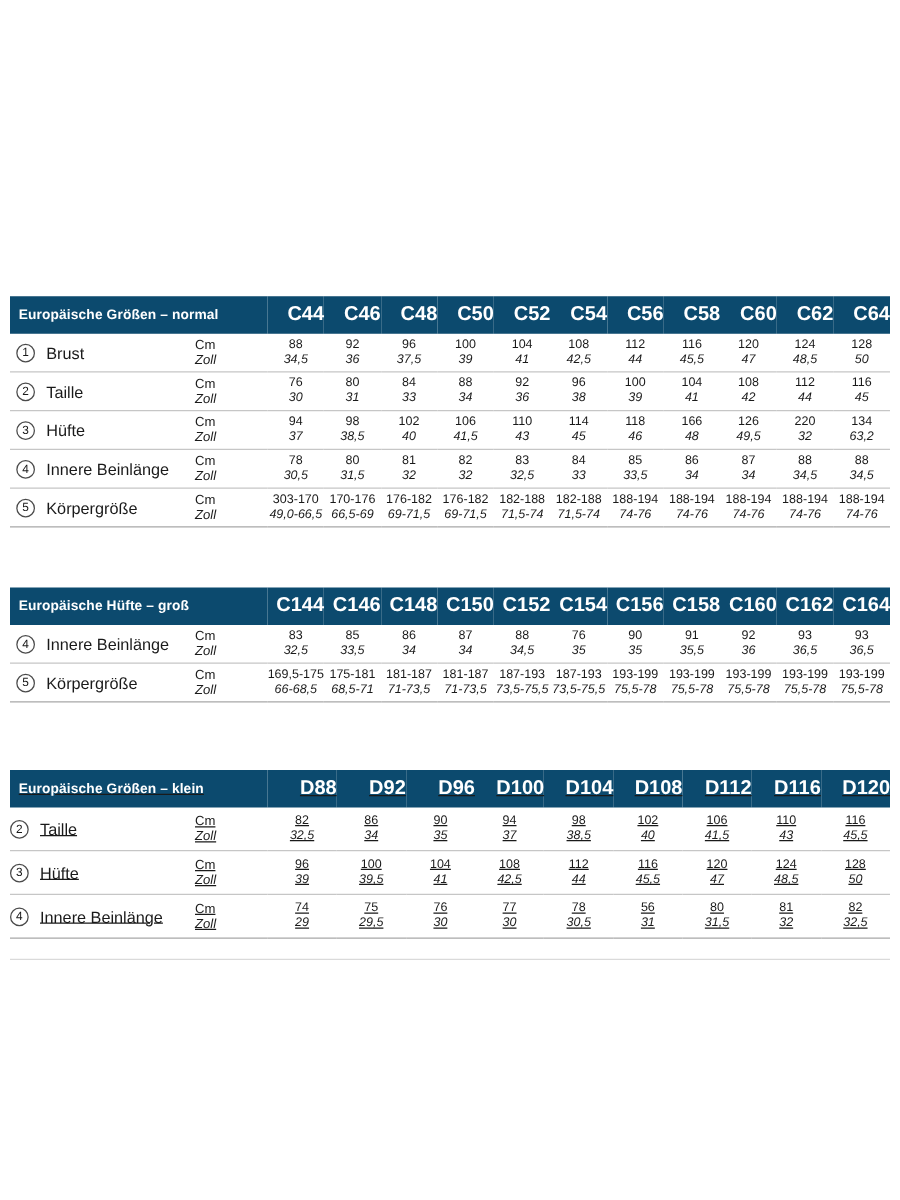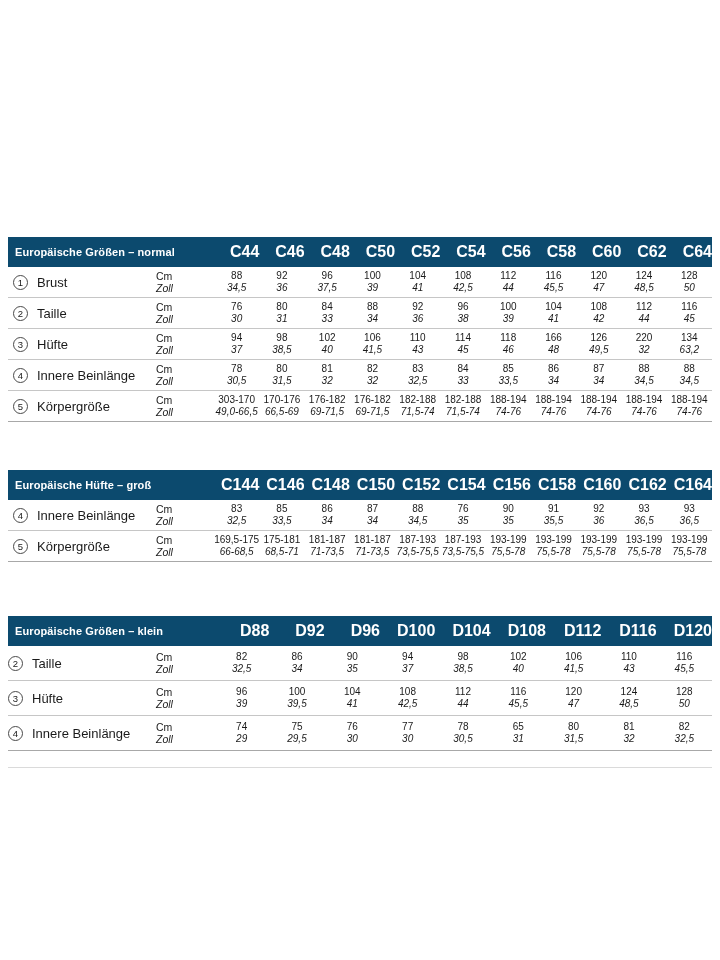--- a/index.html
+++ b/index.html
@@ -6,21 +6,21 @@
   html, body { background: #ffffff; }
   body {
     width: 720px; height: 960px;
     font-family: "Liberation Sans", sans-serif;
     color: #1a1a1a;
   }
   .page { width: 720px; height: 960px; overflow: hidden; background: #fff; }
 
   .size-section { margin: 48px 8px 0; }
   .size-section.first { margin-top: 237px; }
-  .size-section.third { margin-top: 54px; }
+  .size-section.third { margin-top: 54px; text-decoration: underline; }
 
   table.grid {
     width: 100%;
     border-collapse: collapse;
     table-layout: fixed;
     border-bottom: 1px solid #a8a8a8;
   }
   col.col-label { width: 148px; }
   col.col-unit  { width: 58px; }
 
@@ -633,21 +633,21 @@
             </td>
             <td class="val-cell">
               <div class="cm">77</div>
               <div class="zoll">30</div>
             </td>
             <td class="val-cell">
               <div class="cm">78</div>
               <div class="zoll">30,5</div>
             </td>
             <td class="val-cell">
-              <div class="cm">65</div>
+              <div class="cm">56</div>
               <div class="zoll">31</div>
             </td>
             <td class="val-cell">
               <div class="cm">80</div>
               <div class="zoll">31,5</div>
             </td>
             <td class="val-cell">
               <div class="cm">81</div>
               <div class="zoll">32</div>
             </td>

